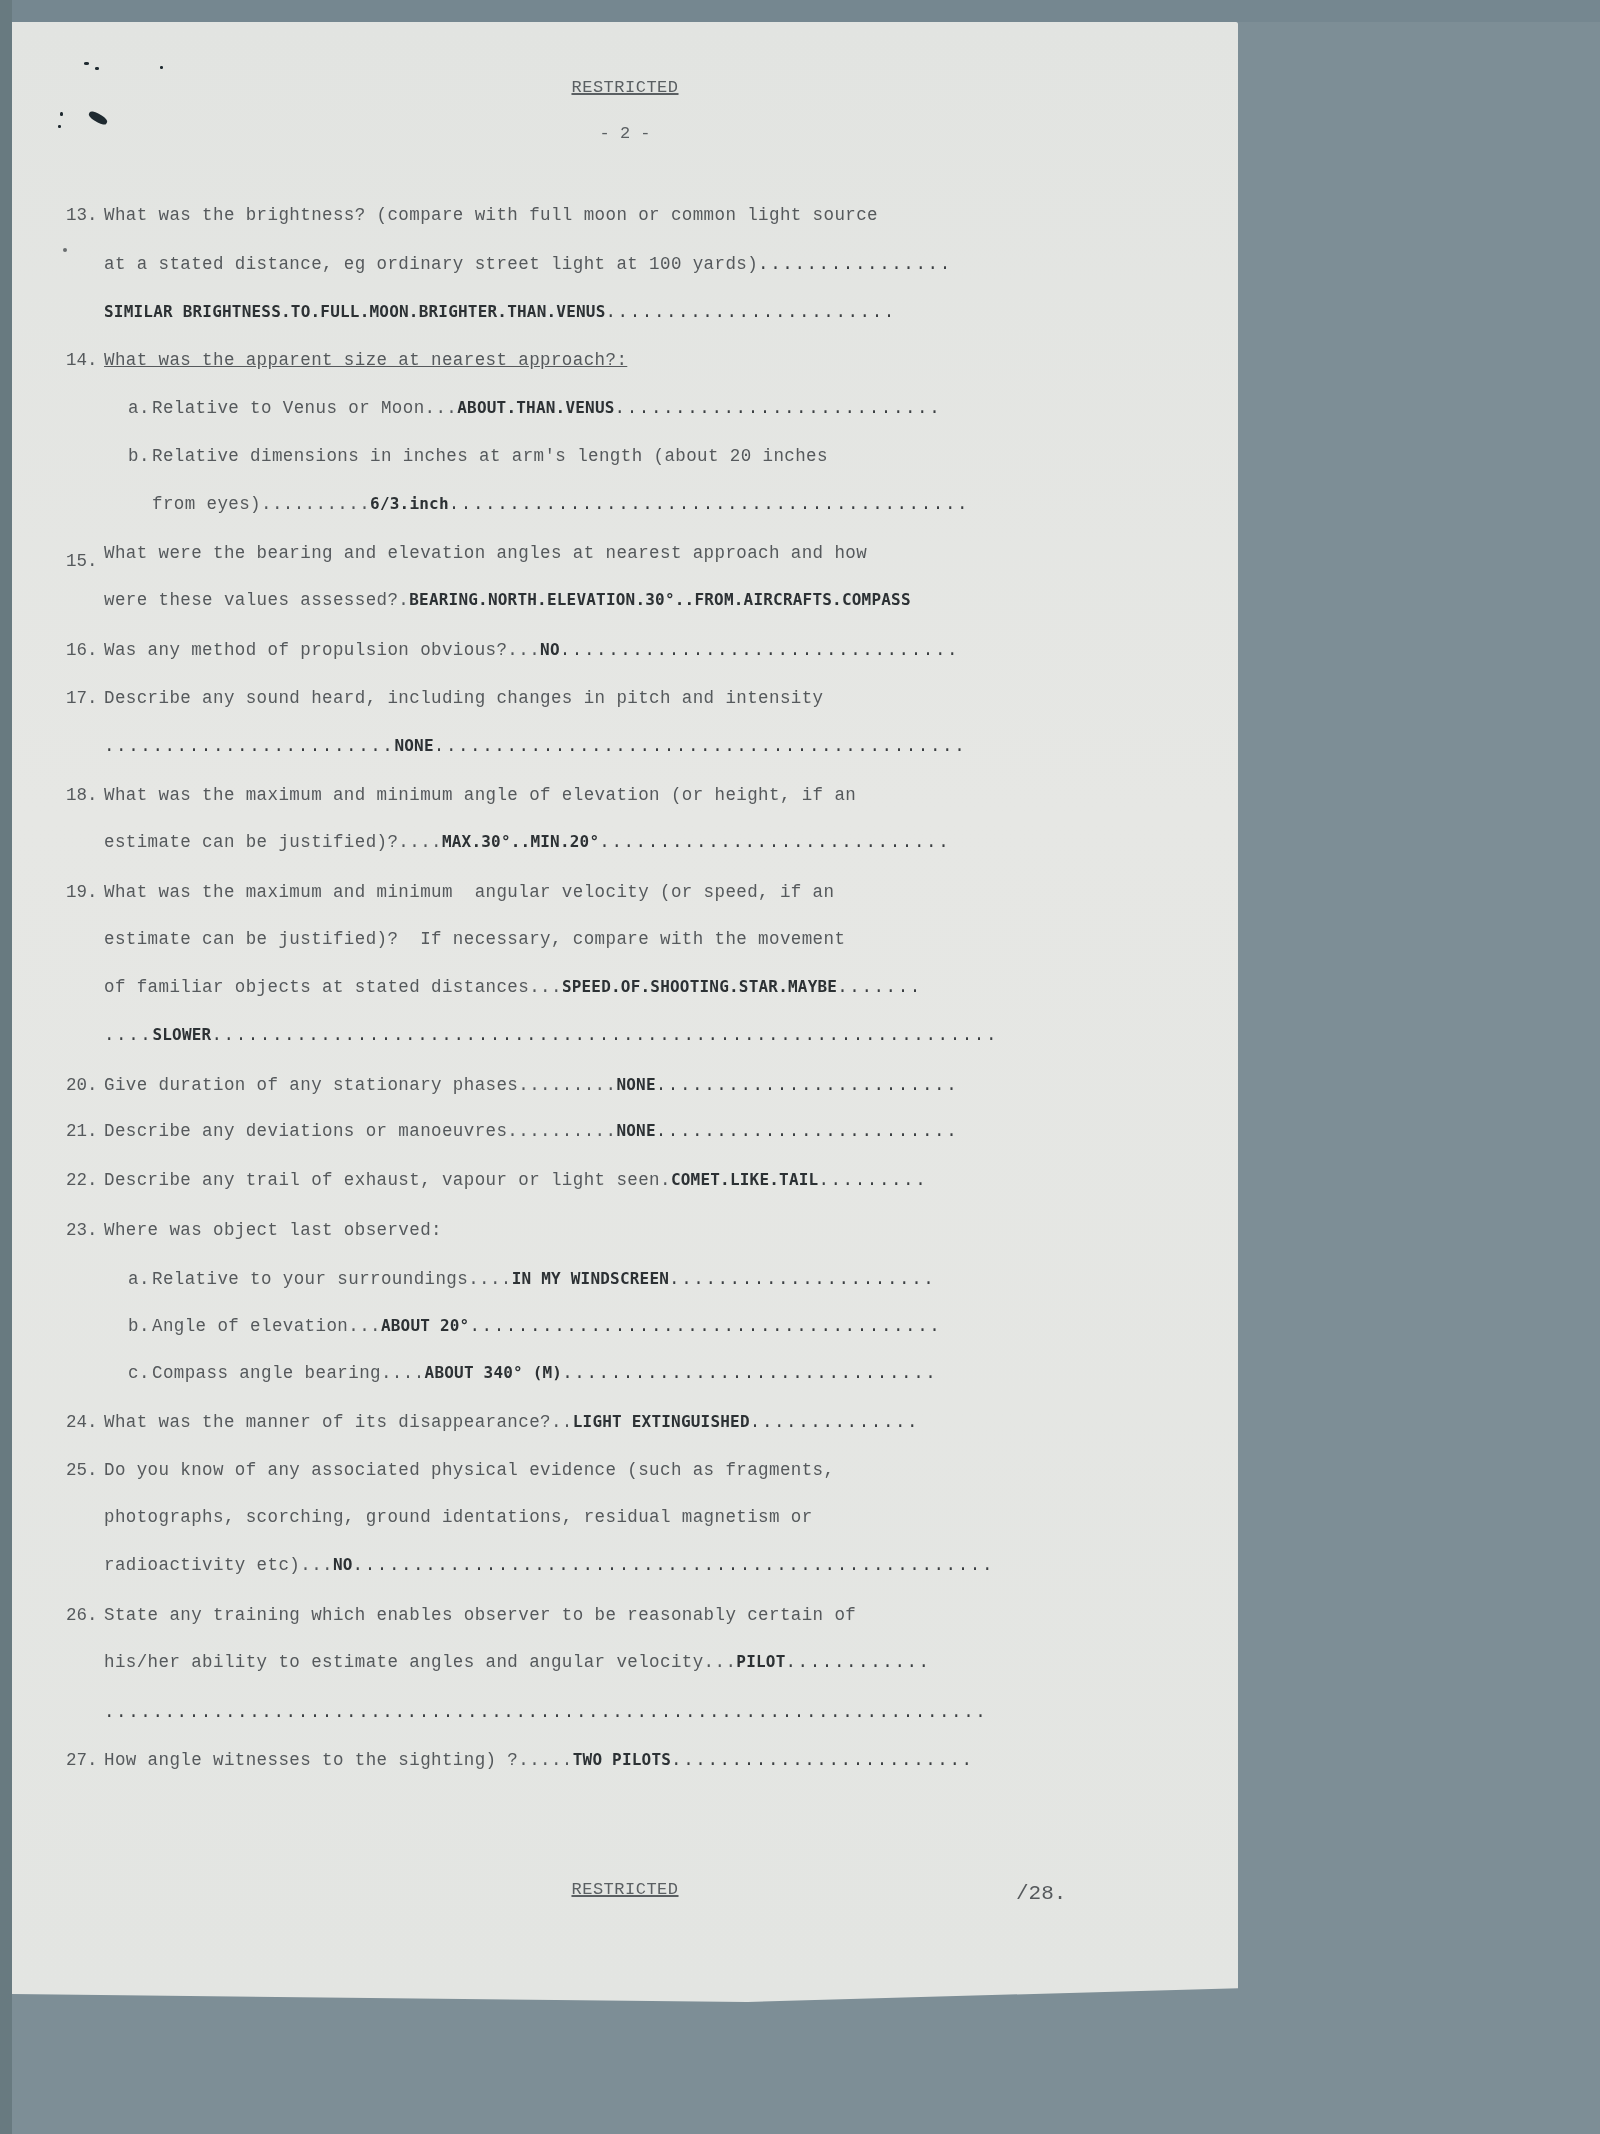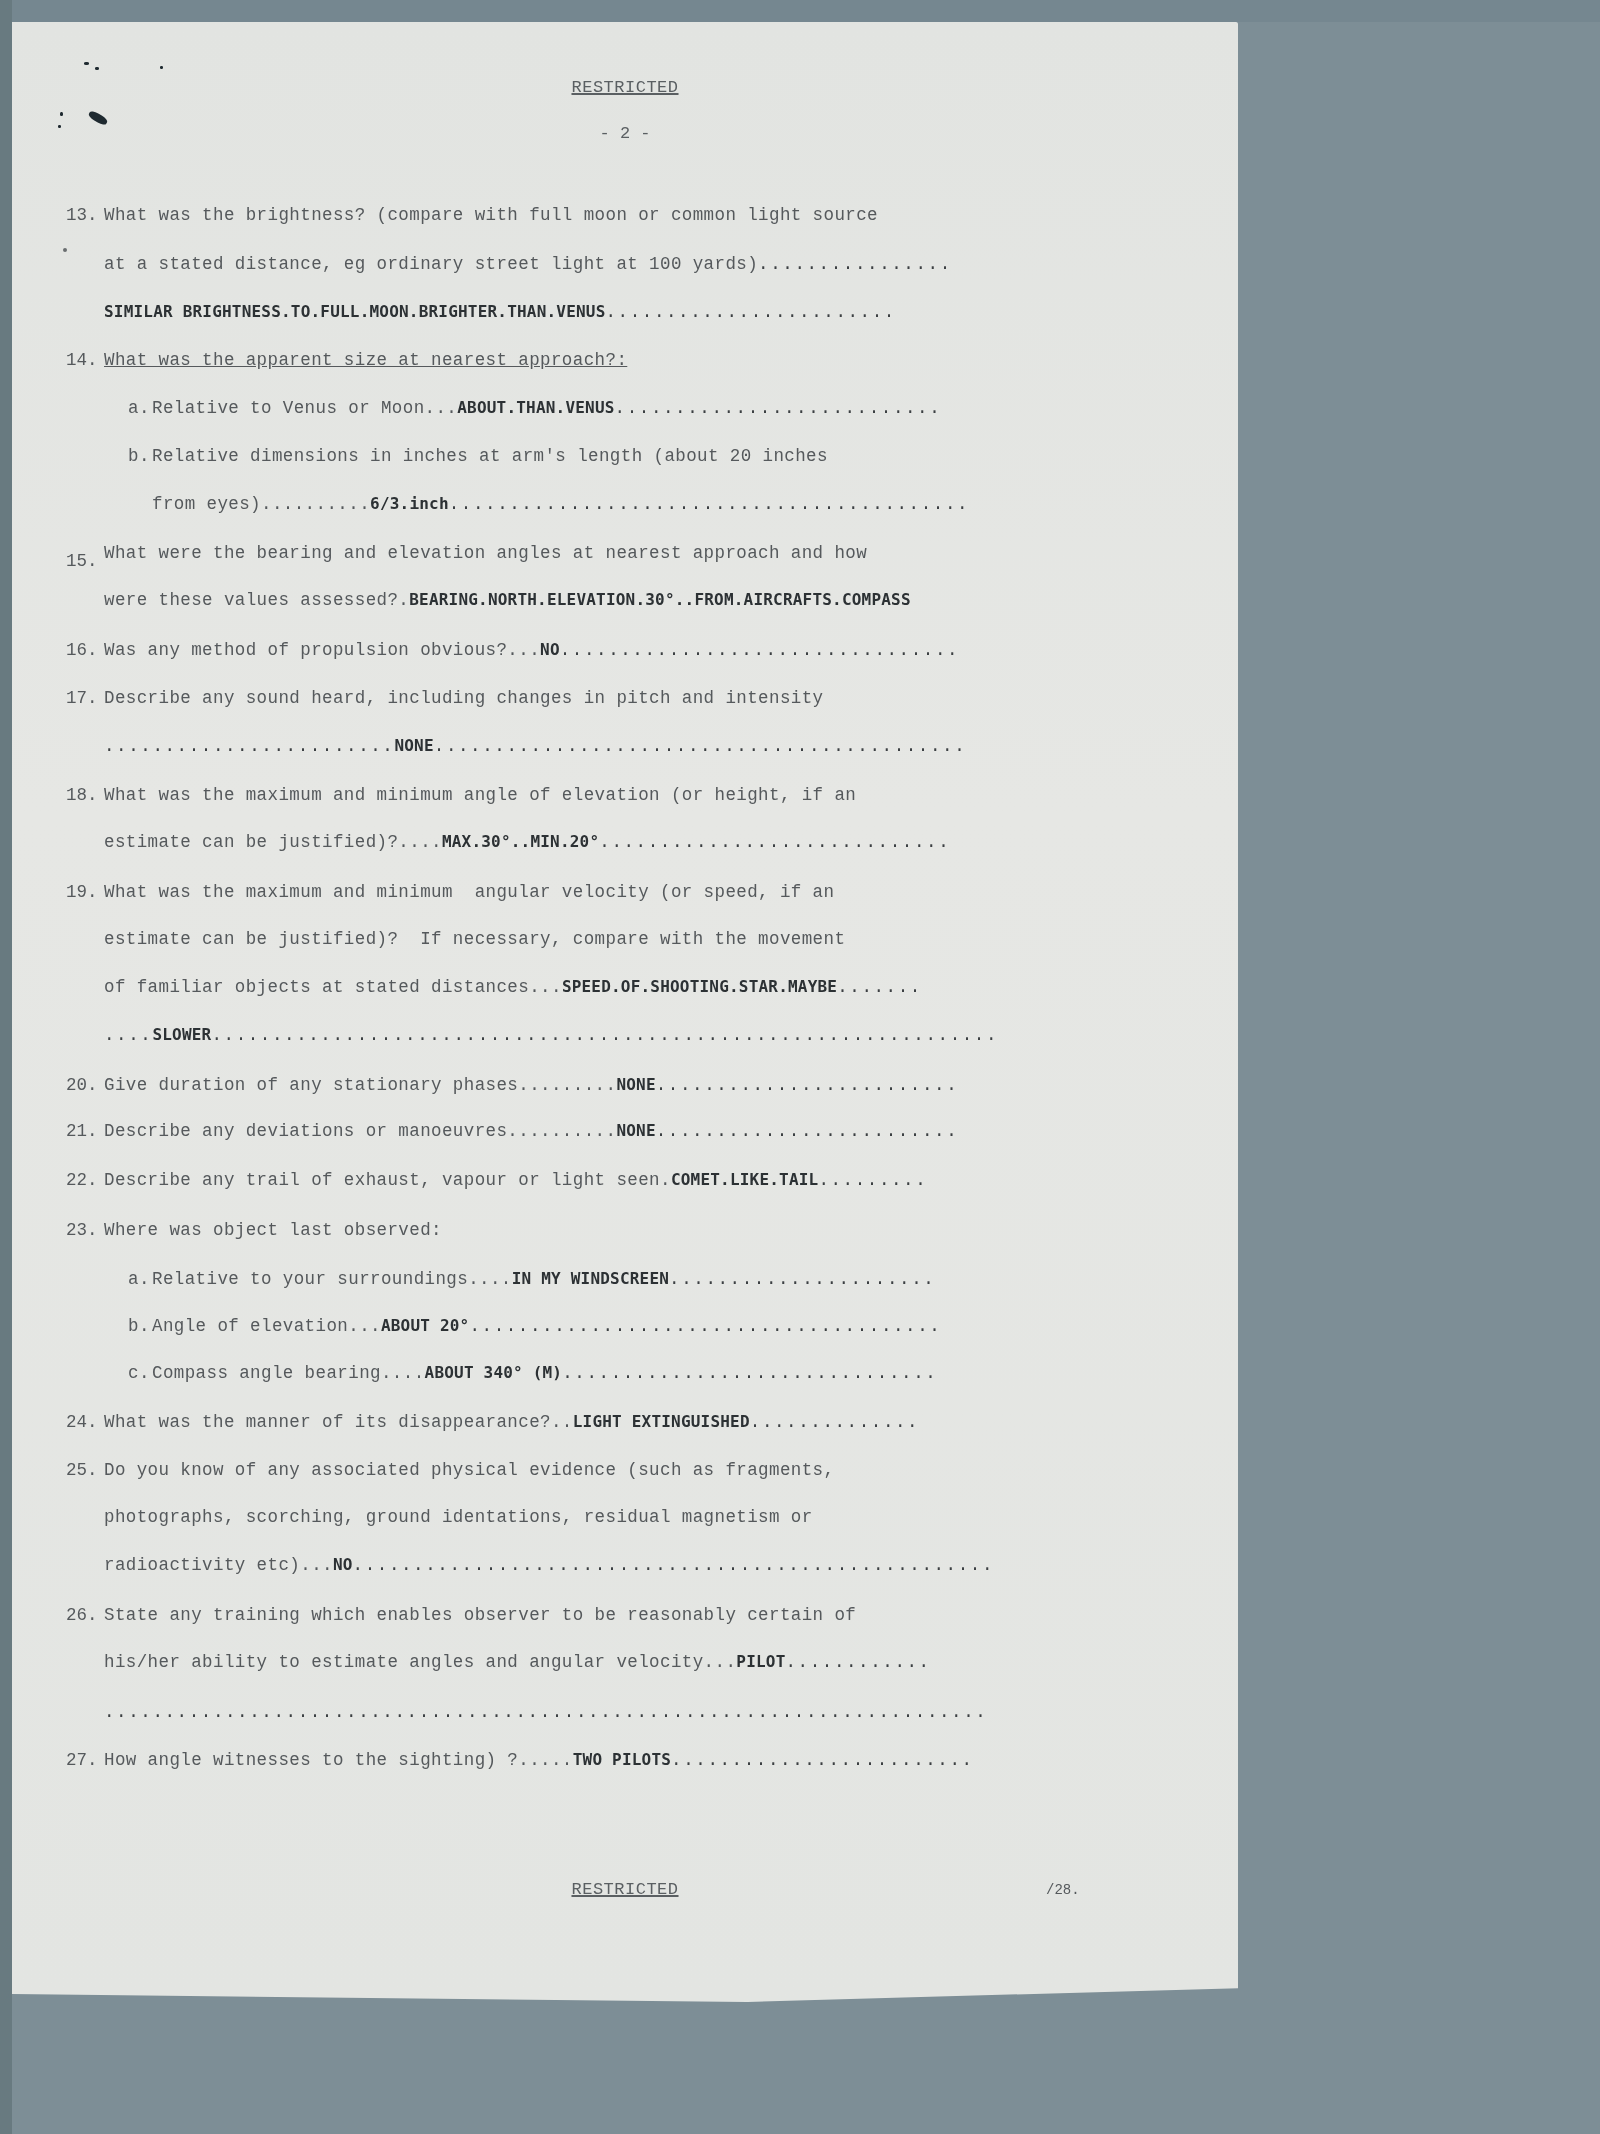--- a/index.html
+++ b/index.html
@@ -36,21 +36,21 @@
       position: absolute; color: #55595c; font-size: 17.5px; white-space: pre;
       letter-spacing: 0.4px;
     }
     .num { position: absolute; color: #55595c; font-size: 17.5px; }
     .ans {
       color: #2c3134; font-weight: bold; letter-spacing: 0.2px;
       font-family: "DejaVu Sans Mono", monospace; font-size: 16px;
     }
     .dots { color: #3c4043; letter-spacing: 1.6px; }
     .bullet { position: absolute; left: 63px; top: 248px; width: 4px; height: 4px; background:#6a6e70; border-radius:50%; }
-    .footer-page { position: absolute; left: 1046px; top: 1882px; color: #55595c; font-size: 14px; }
+    .footer-page { position: absolute; left: 1016px; top: 1882px; color: #55595c; font-size: 21px; }
   </style>
 </head>
 <body>
 
 <div class="top-strip"></div>
 <div class="left-strip"></div>
 
 <div class="paper"></div>
 
 <div class="specks">

